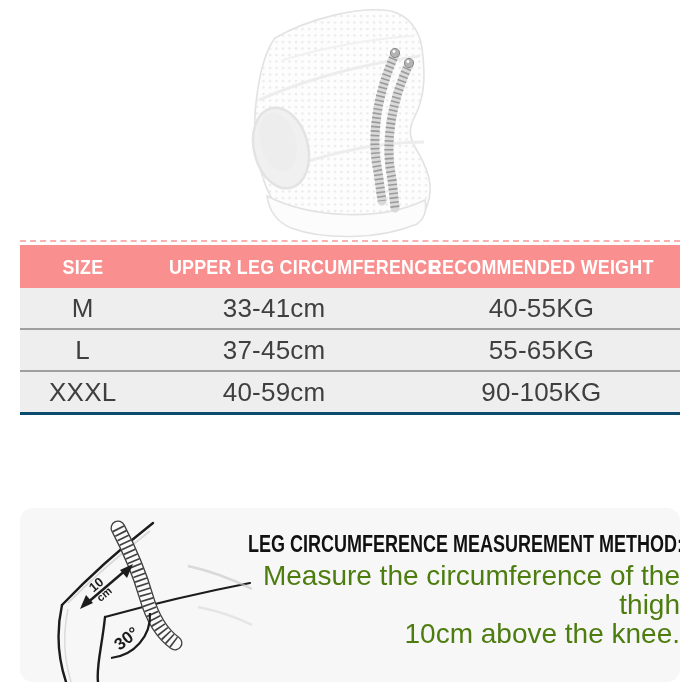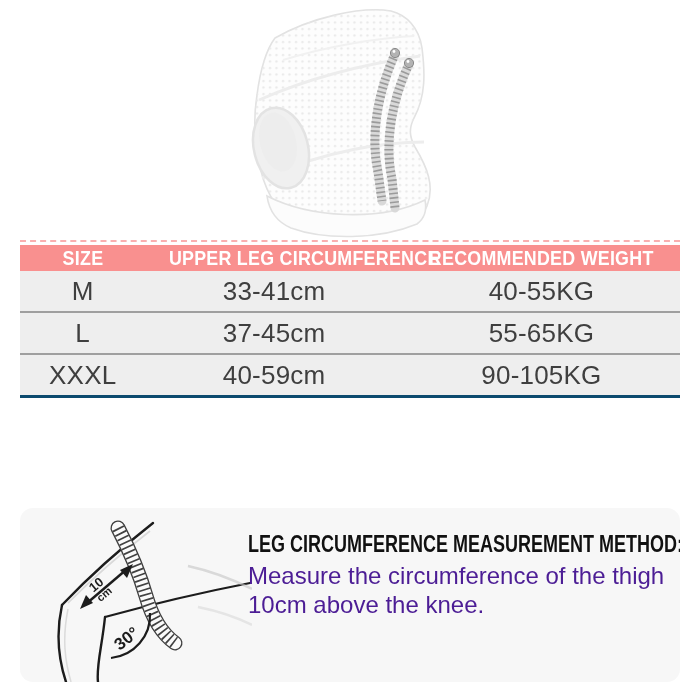--- a/index.html
+++ b/index.html
@@ -8,21 +8,21 @@
     background:#ffffff;
     font-family:"Liberation Sans", sans-serif;
   }
   
   .product-svg{position:absolute;left:228px;top:0;width:244px;height:242px;}
   
   .table-wrap{position:absolute;left:20px;top:240px;width:660px;}
   .dashed-top{border-top:2px dashed #f9b0b0;height:0;margin-bottom:3px;}
   table.size-table{width:100%;border-collapse:collapse;table-layout:fixed;}
   table.size-table th{
-    background:#F9908F;color:#ffffff;height:26px;
+    background:#F9908F;color:#ffffff;height:43px;
     font-size:21px;font-weight:bold;text-align:center;padding:0;
   }
   table.size-table col.c1{width:19%;}
   table.size-table col.c2{width:39%;}
   table.size-table col.c3{width:42%;}
   .cond{display:inline-block;transform:scaleX(0.85);transform-origin:center;white-space:nowrap;letter-spacing:0.3px;}
   table.size-table td{
     background:#EEEEEE;color:#3F3F3F;height:40px;
     font-size:26px;text-align:center;padding:0;letter-spacing:0.2px;
   }
@@ -33,22 +33,22 @@
     position:absolute;left:20px;top:508px;width:660px;height:174px;
     background:#F7F7F7;border-radius:13px;overflow:hidden;
   }
   .leg-svg{position:absolute;left:18px;top:3px;width:214px;height:171px;}
   .m-heading{
     position:absolute;left:228px;top:22px;color:#111111;
     font-size:24px;font-weight:bold;white-space:nowrap;
   }
   .cond-l{display:inline-block;transform:scaleX(0.75);transform-origin:left center;letter-spacing:0;}
   .m-instruction{
-    position:absolute;left:228px;top:53px;color:#4c1d95;
-    font-size:24px;line-height:29px;
+    position:absolute;left:228px;top:53px;color:#4d7c0f;
+    font-size:28px;line-height:29px;text-align:right;
   }
 </style>
 </head>
 <body>
 
 <div class="canvas">
 
   <svg class="product-svg" viewBox="0 0 244 242" xmlns="http://www.w3.org/2000/svg">
     <defs>
       <pattern id="mesh" patternUnits="userSpaceOnUse" width="6.5" height="6.5">

